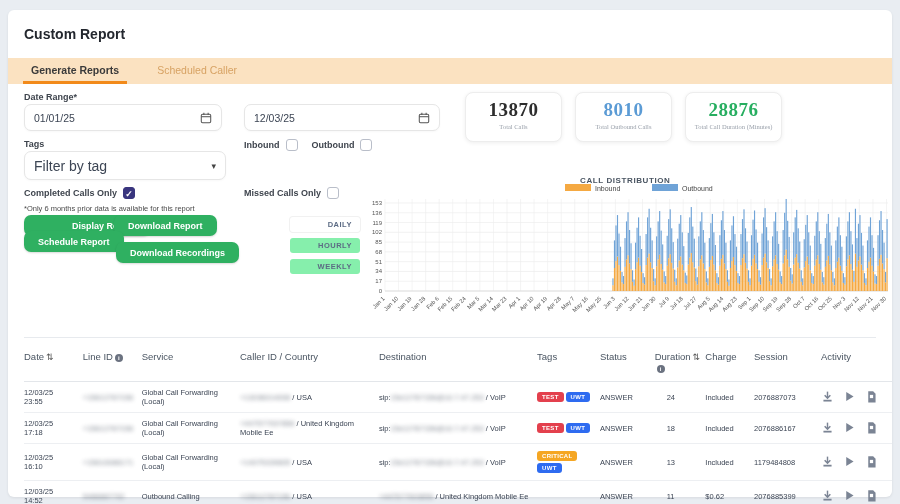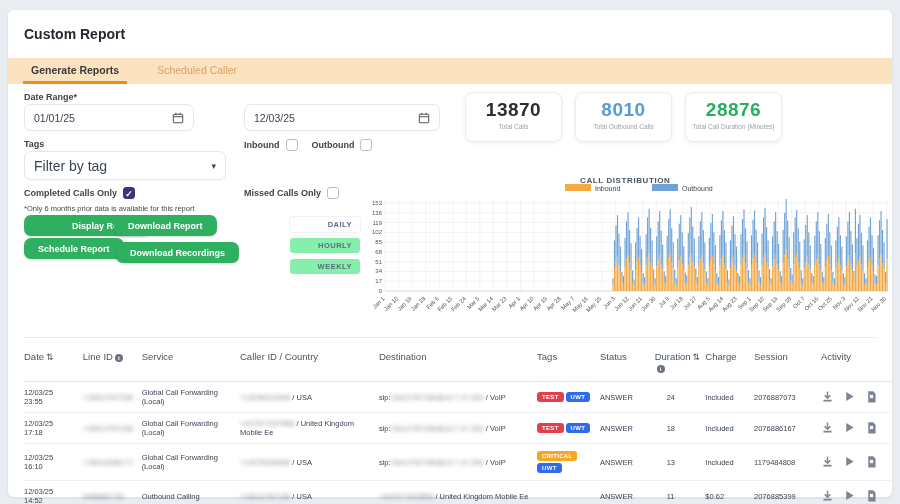--- a/index.html
+++ b/index.html
@@ -14,21 +14,21 @@
   .lbl { position:absolute; font-size:9px; font-weight:bold; color:#3f454e; }
   .input { position:absolute; height:27px; border:1px solid #e6e6e6; border-radius:7px; background:#fff; font-size:10.5px; color:#3c4554; display:flex; align-items:center; padding:0 9px; box-shadow:0 1px 2px rgba(0,0,0,.03); }
   .input .grow { flex:1; }
   .cal-icon svg { display:block; }
   .select-caret { font-size:9px; color:#444; }
   .cbrow { position:absolute; font-size:9px; font-weight:bold; color:#3f454e; display:flex; align-items:center; gap:6px; }
   .cb { display:inline-block; width:12px; height:12px; border:1px solid #b9bec9; border-radius:3px; background:#fff; }
   .cb.checked { background:#39357e; border-color:#39357e; color:#fff; font-size:9px; line-height:12px; text-align:center; }
   .note { position:absolute; font-size:7.5px; color:#4a4a4a; }
   .gbtn { position:absolute; height:21px; background:#2fb061; color:#fff; border:none; border-radius:7px; font-size:9px; font-weight:bold; font-family:"Liberation Sans",sans-serif; padding:0 14px; cursor:pointer; box-shadow:0 1px 2px rgba(0,0,0,.15); }
-  .stats { position:absolute; left:457px; top:8px; width:427px; display:flex; gap:13px; }
+  .stats { position:absolute; left:457px; top:8px; width:427px; display:flex; gap:13px;font-family:Liberation Serif, serif; }
   .stat-card { width:97px; height:50px; background:#fff; border:1px solid #ededed; border-radius:8px; box-shadow:0 1px 4px rgba(0,0,0,.07); text-align:center; padding-top:6px; }
   .stat-value { font-size:19px; font-weight:bold; letter-spacing:.5px; }
   .stat-label { font-size:6.5px; color:#9aa1ab; margin-top:2px; }
   .chart-title { position:absolute; left:572px; top:92px; font-size:8px; font-weight:bold; letter-spacing:.6px; color:#4a5562; }
   .periods { position:absolute; left:282px; top:133px; width:70px; display:flex; flex-direction:column; gap:6px; }
   .pbtn { height:15px; border-radius:3px; background:#86efac; color:#5c6b84; font-size:7.5px; font-weight:bold; letter-spacing:.5px; text-align:right; padding:3px 8px 0 0; cursor:pointer; }
   .pbtn.active { background:#fff; box-shadow:0 0 0 1px #f1f1f1; }
   #chart-svg { position:absolute; left:352px; top:98px; }
   .divider { position:absolute; left:16px; top:327px; width:852px; height:1px; background:#e7eaee; }
   .tablewrap { position:absolute; left:0; top:333px; width:884px; }
@@ -49,21 +49,21 @@
   <div class="card-title">Custom Report</div>
 
   <div class="tabbar">
     <div class="tab active">Generate Reports</div>
     <div class="tab">Scheduled Caller</div>
   </div>
 
   <div class="panel">
     <div class="lbl" style="left:16px;top:8px;">Date Range*</div>
 
-    <div class="input" style="left:16px;top:20px;width:170px;">
+    <div class="input" style="left:16px;top:20px;width:198px;">
       <span class="grow">01/01/25</span>
       <span class="cal-icon">
         <svg width="12" height="12" viewBox="0 0 14 14">
             <rect x="1.5" y="2.5" width="11" height="10" rx="1.5" fill="none" stroke="#555" stroke-width="1.2"></rect>
             <line x1="1.5" y1="5.5" x2="12.5" y2="5.5" stroke="#555" stroke-width="1.2"></line>
             <line x1="4.5" y1="1" x2="4.5" y2="3.5" stroke="#555" stroke-width="1.2"></line>
             <line x1="9.5" y1="1" x2="9.5" y2="3.5" stroke="#555" stroke-width="1.2"></line>
           </svg>
       </span>
     </div>
@@ -99,21 +99,21 @@
     </div>
     <div class="cbrow" style="left:236px;top:103px;">
       <span>Missed Calls Only</span>
       <span class="cb"></span>
     </div>
 
     <div class="note" style="left:16px;top:120px;">*Only 6 months prior data is available for this report</div>
 
     <button class="gbtn" style="left:16px;top:131px;padding-left:48px;">Display Report</button>
     <button class="gbtn" style="left:106px;top:131px;">Download Report</button>
-    <button class="gbtn" style="left:16px;top:154px;">Schedule Report</button>
+    <button class="gbtn" style="left:16px;top:147px;">Schedule Report</button>
     <button class="gbtn" style="left:108px;top:158px;">Download Recordings</button>
 
     <div class="stats" id="stats">
         <div class="stat-card">
           <div class="stat-value" style="color: rgb(45, 45, 45);">13870</div>
           <div class="stat-label">Total Calls</div>
         </div>
         <div class="stat-card">
           <div class="stat-value" style="color: rgb(91, 155, 213);">8010</div>
           <div class="stat-label">Total Outbound Calls</div>

